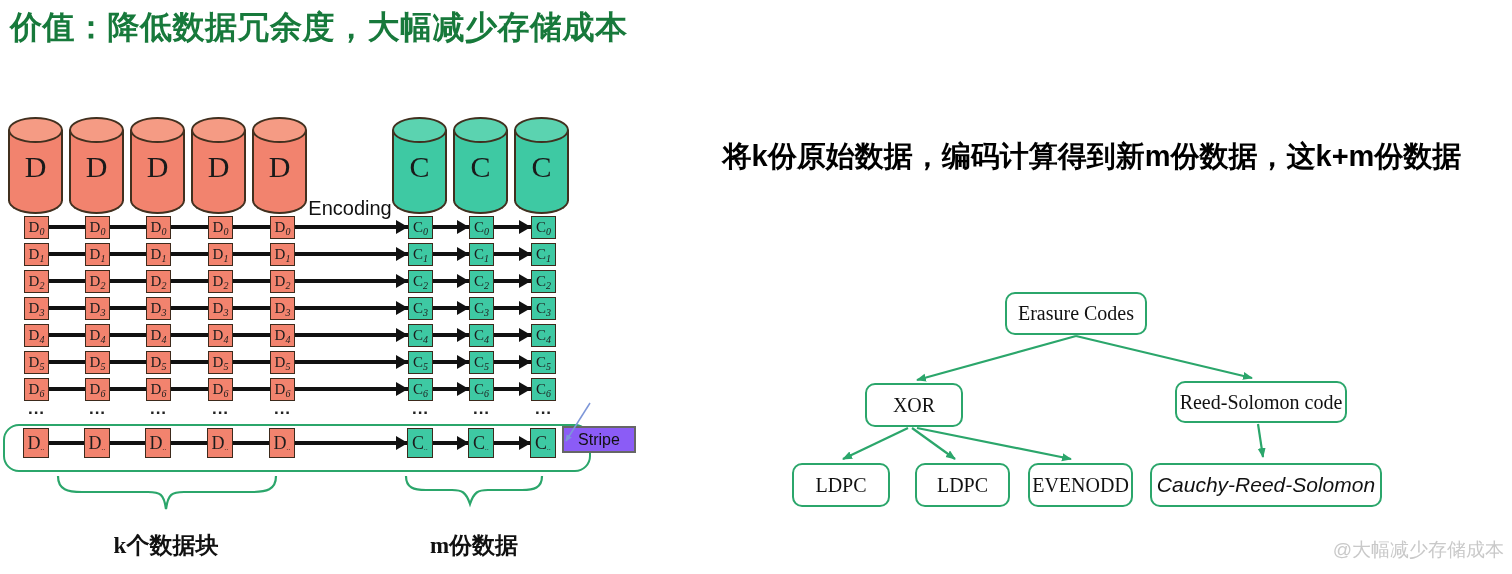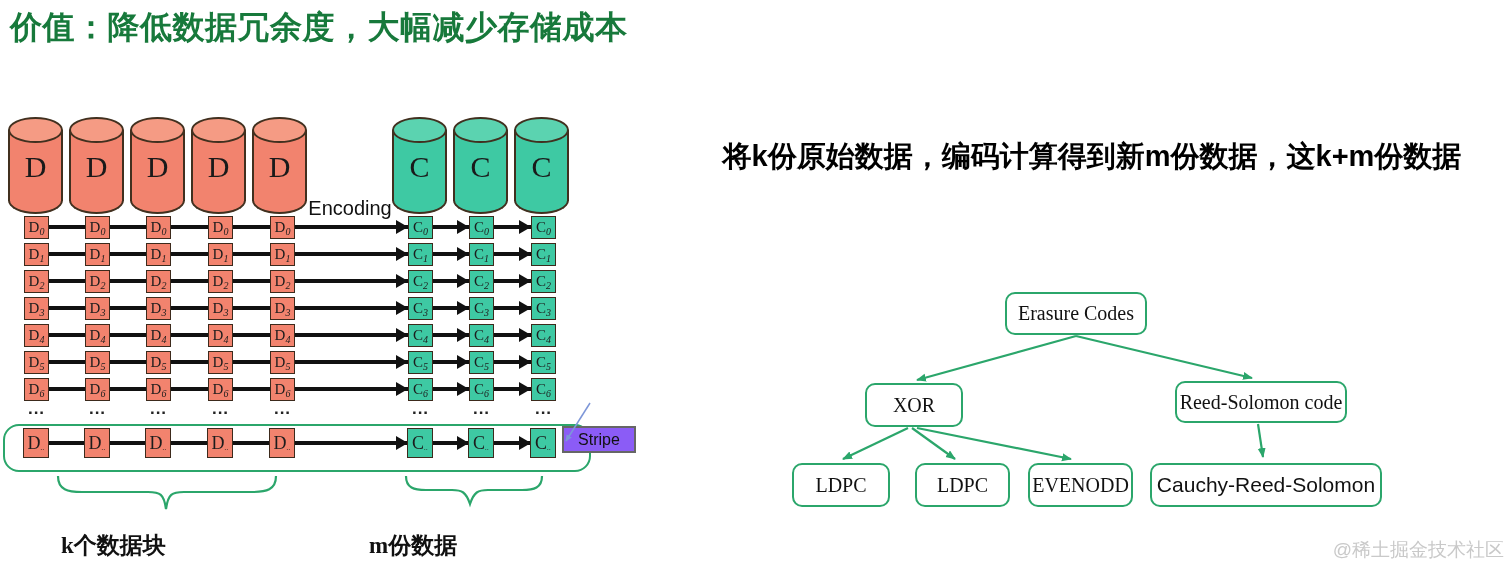--- a/index.html
+++ b/index.html
@@ -48,21 +48,21 @@
   .stripe-cell sub { font-size:8px; transform:translateY(5px); }
 
   
   .stripe-rect { position:absolute; left:3px; top:424px; width:588px; height:48px;
     border:2px solid var(--diagram-green,#2BA66B); border-radius:16px; }
   .stripe-label { position:absolute; left:562px; top:390px; width:74px; height:27px;
     background:#8b5cf6; border:2px solid #666; display:flex; align-items:center;
     justify-content:center; font-size:16px; color:#111;margin-top:36px; }
 
   
-  .brace-label { position:absolute; top:530px; width:210px; 
+  .brace-label { position:absolute; top:530px; width:210px; text-align:center;
     font-family:"Liberation Serif", serif; font-weight:bold; font-size:23px; color:#111; }
 
   
   .tbox { position:absolute; background:#fff; border:2px solid var(--diagram-green,#2BA66B);
     border-radius:10px; display:flex; align-items:center; justify-content:center;
     font-family:"Liberation Serif", serif; font-size:20px; color:#111; }
   .tbox.sans { font-family:"Liberation Sans", sans-serif; font-size:21px; }
 
   
   #overlay { position:absolute; left:0; top:0; pointer-events:none; }
@@ -237,21 +237,21 @@
 
 <div class="brace-label" style="left:61px;">k个数据块</div>
 <div class="brace-label" style="left:369px;">m份数据</div>
 
 <div class="tbox" style="left:1005px; top:292px; width:142px; height:43px;">Erasure Codes</div>
 <div class="tbox" style="left:865px; top:383px; width:98px; height:44px;">XOR</div>
 <div class="tbox" style="left:1175px; top:381px; width:172px; height:42px;">Reed-Solomon code</div>
 <div class="tbox" style="left:792px; top:463px; width:98px; height:44px;">LDPC</div>
 <div class="tbox" style="left:915px; top:463px; width:95px; height:44px;">LDPC</div>
 <div class="tbox" style="left:1028px; top:463px; width:105px; height:44px;">EVENODD</div>
-<div class="tbox sans" style="left:1150px; top:463px; width:232px; height:44px;">Cauchy-Reed-Solomon</div>
+<div class="tbox sans" style="left:1150px; top:463px; width:232px; height:44px;font-style:italic;">Cauchy-Reed-Solomon</div>
 
 <svg id="overlay" width="1512" height="574" viewBox="0 0 1512 574">
   <defs>
     <marker id="mgreen" markerUnits="userSpaceOnUse" markerWidth="12" markerHeight="10" refX="9" refY="4" orient="auto">
       <path d="M0,0 L10,4 L0,8 Z" fill="#2BA66B"></path>
     </marker>
     <marker id="mblue" markerUnits="userSpaceOnUse" markerWidth="9" markerHeight="8" refX="6" refY="3" orient="auto">
       <path d="M0,0 L7,3 L0,6 Z" fill="#7D96D8"></path>
     </marker>
   </defs>
@@ -262,13 +262,13 @@
   <line class="blue-stroke" x1="590" y1="403" x2="566" y2="441" marker-end="url(#mblue)"></line>
 
   <path class="green-stroke" marker-end="url(#mgreen)" d="M1076,336 L917,380"></path>
   <path class="green-stroke" marker-end="url(#mgreen)" d="M1076,336 L1252,378"></path>
   <path class="green-stroke" marker-end="url(#mgreen)" d="M908,428 L843,459"></path>
   <path class="green-stroke" marker-end="url(#mgreen)" d="M912,428 L955,459"></path>
   <path class="green-stroke" marker-end="url(#mgreen)" d="M917,428 L1071,459"></path>
   <path class="green-stroke" marker-end="url(#mgreen)" d="M1258,424 L1263,457"></path>
 </svg>
 
-<div class="watermark">@稀土掘金技术社区</div>
+<div class="watermark">@大幅减少存储成本</div>
 
 </body></html>

